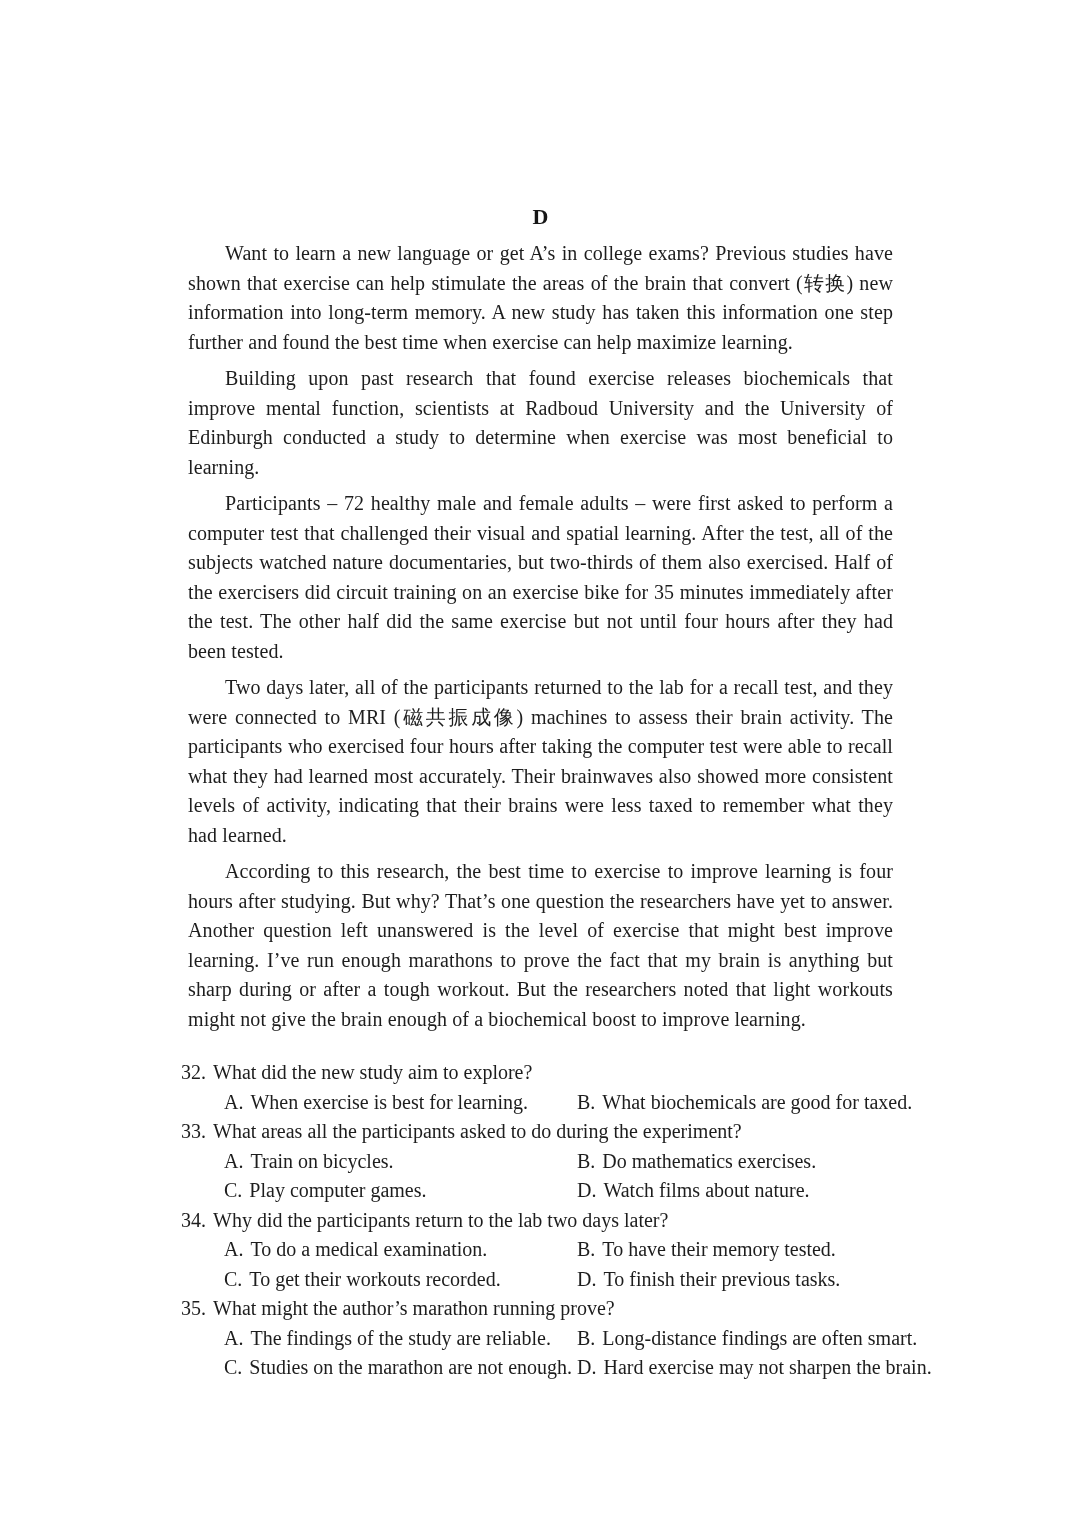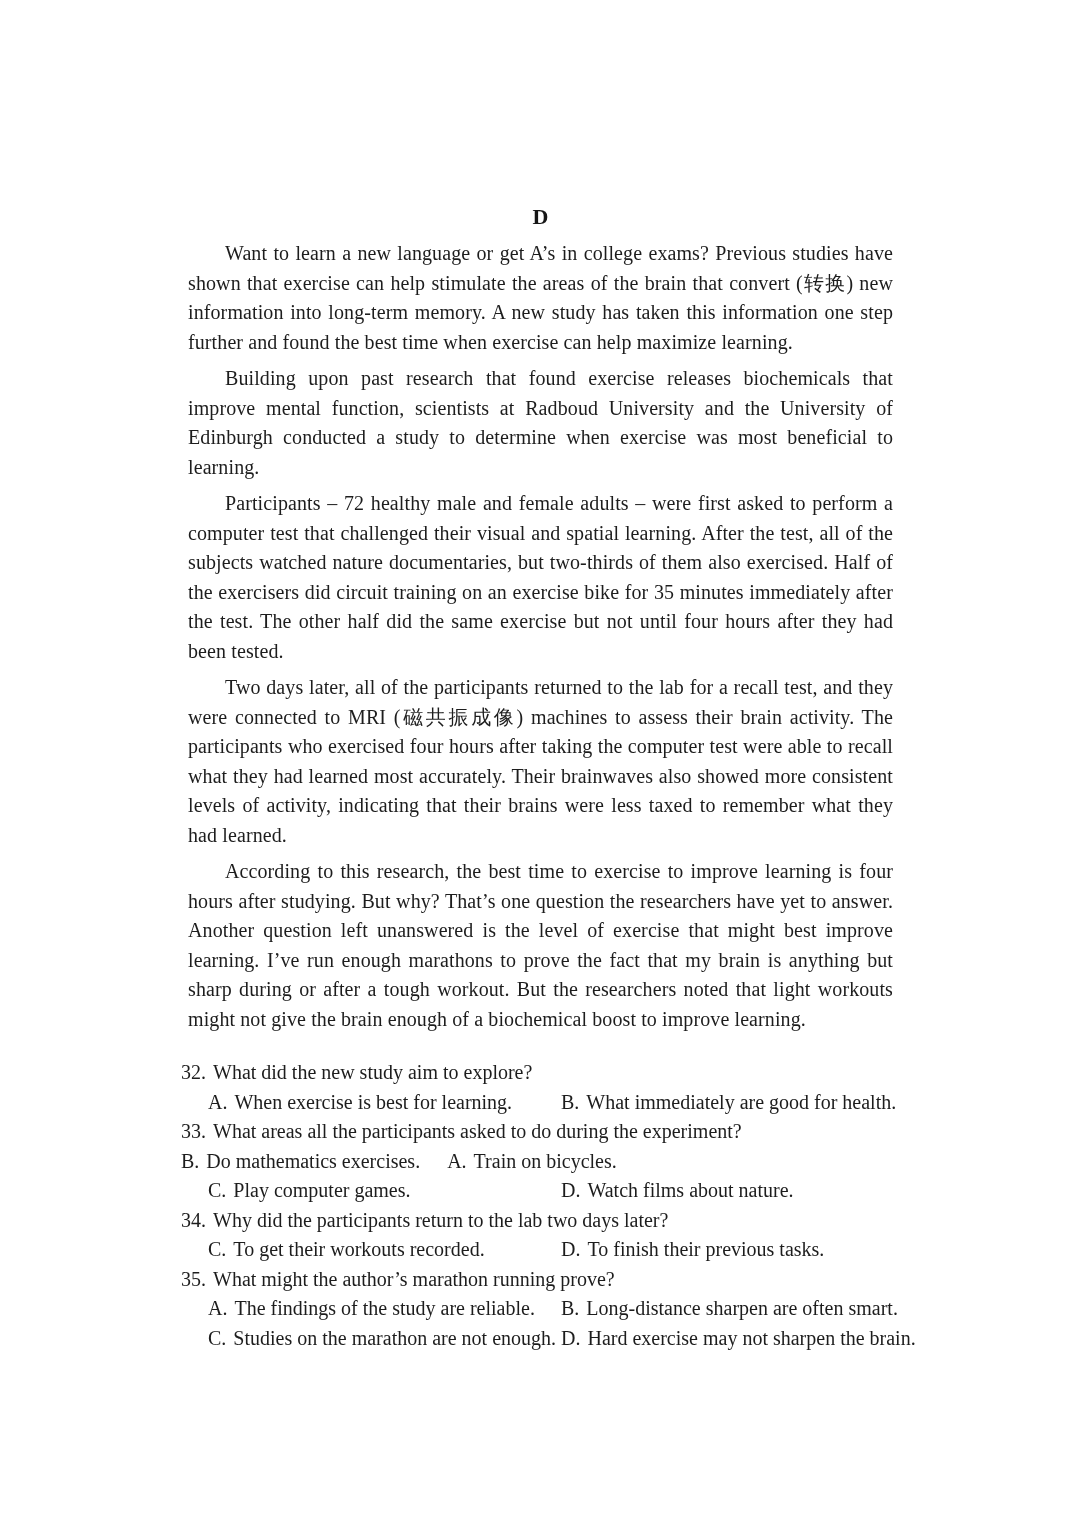--- a/index.html
+++ b/index.html
@@ -52,21 +52,21 @@
   .opt-row {
     display: flex;
     align-items: baseline;
   }
   .opt {
     font-size: 20px;
     line-height: 29.5px;
     white-space: nowrap;
   }
   .opt.first-col {
-    margin-left: 27px;
+    margin-left: 43px;
     width: 353px;
     flex: 0 0 353px;
   }
   .opt-label {
     margin-right: 7px;
   }
 </style>
 </head>
 <body>
 
@@ -87,71 +87,79 @@
 
       <div class="question">
         <div class="question-stem">
           <span class="q-number">32.</span><span>What did the new study aim to explore?</span>
         </div>
         <div class="opt-row">
           <div class="opt first-col">
             <span class="opt-label">A.</span><span>When exercise is best for learning.</span>
           </div>
           <div class="opt">
-            <span class="opt-label">B.</span><span>What immediately are good for health.</span>
+            <span class="opt-label">B.</span><span>What biochemicals are good for taxed.</span>
           </div>
         </div>
       </div>
 
       <div class="question">
         <div class="question-stem">
           <span class="q-number">33.</span><span>What areas all the participants asked to do during the experiment?</span>
         </div>
         <div class="opt-row">
+          <div class="opt first-col">
+            <span class="opt-label">A.</span><span>Train on bicycles.</span>
+          </div>
           <div class="opt">
             <span class="opt-label">B.</span><span>Do mathematics exercises.</span>
-          </div>
-          <div class="opt first-col">
-            <span class="opt-label">A.</span><span>Train on bicycles.</span>
           </div>
         </div>
         <div class="opt-row">
           <div class="opt first-col">
             <span class="opt-label">C.</span><span>Play computer games.</span>
           </div>
           <div class="opt">
             <span class="opt-label">D.</span><span>Watch films about nature.</span>
           </div>
         </div>
       </div>
 
       <div class="question">
         <div class="question-stem">
           <span class="q-number">34.</span><span>Why did the participants return to the lab two days later?</span>
+        </div>
+        <div class="opt-row">
+          <div class="opt first-col">
+            <span class="opt-label">A.</span><span>To do a medical examination.</span>
+          </div>
+          <div class="opt">
+            <span class="opt-label">B.</span><span>To have their memory tested.</span>
+          </div>
         </div>
         <div class="opt-row">
           <div class="opt first-col">
             <span class="opt-label">C.</span><span>To get their workouts recorded.</span>
           </div>
           <div class="opt">
             <span class="opt-label">D.</span><span>To finish their previous tasks.</span>
           </div>
         </div>
       </div>
 
       <div class="question">
         <div class="question-stem">
           <span class="q-number">35.</span><span>What might the author’s marathon running prove?</span>
         </div>
         <div class="opt-row">
           <div class="opt first-col">
             <span class="opt-label">A.</span><span>The findings of the study are reliable.</span>
           </div>
           <div class="opt">
-            <span class="opt-label">B.</span><span>Long-distance sharpen are often smart.</span>
+            <span class="opt-label">B.</span><span>Long-distance findings are often smart.</span>
           </div>
         </div>
         <div class="opt-row">
           <div class="opt first-col">
             <span class="opt-label">C.</span><span>Studies on the marathon are not enough.</span>
           </div>
           <div class="opt">
             <span class="opt-label">D.</span><span>Hard exercise may not sharpen the brain.</span>
           </div>
         </div>

